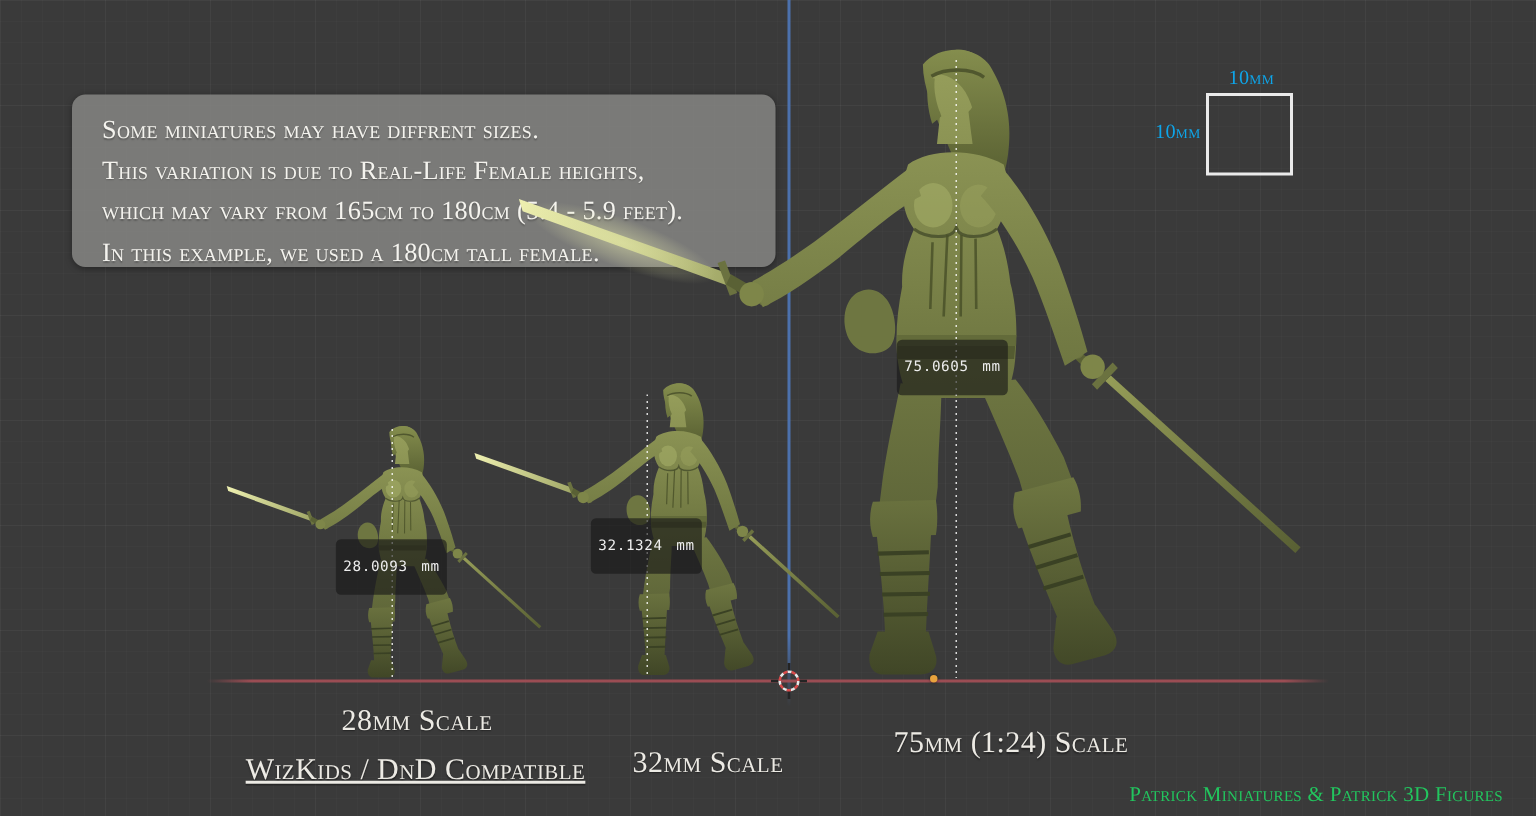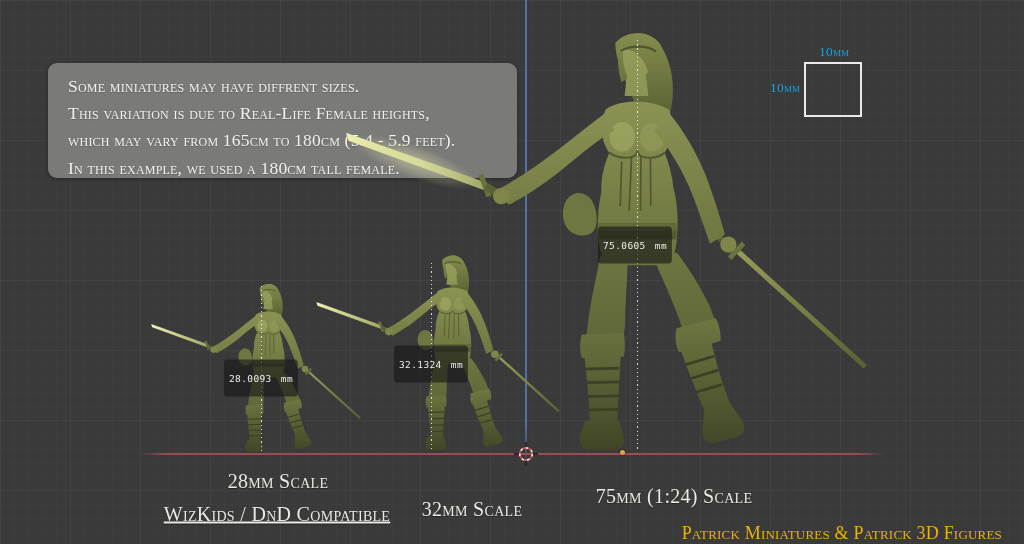--- a/index.html
+++ b/index.html
@@ -58,21 +58,21 @@
   .rl-top{left:819px;top:44px;}
   .rl-side{left:770px;top:80px;}
   .scale-label{position:absolute;z-index:7;transform:translate(-50%,-50%);
     color:#eceae4;font-size:20px;font-variant:small-caps;letter-spacing:.3px;
     white-space:nowrap;text-shadow:0 1px 1px rgba(0,0,0,.4);}
   .sl28{left:278px;top:481px;}
   .sl32{left:472px;top:481px;margin-top:28px;}
   .sl75{left:674px;top:481px;margin-top:15px;}
   .slsub{left:277px;top:514px;text-decoration:underline;}
   .footer-credit{position:absolute;right:22px;top:523px;z-index:7;
-    color:#eab308;font-size:18px;font-variant:small-caps;letter-spacing:.2px;white-space:nowrap;}
+    color:#22c55e;font-size:14px;font-variant:small-caps;letter-spacing:.2px;white-space:nowrap;}
 </style>
 </head>
 <body>
 
 <div id="stage">
 
   <div class="grid"></div>
   <div class="axis-z"></div>
   <div class="axis-x"></div>
   <div class="origin-dot"></div>

